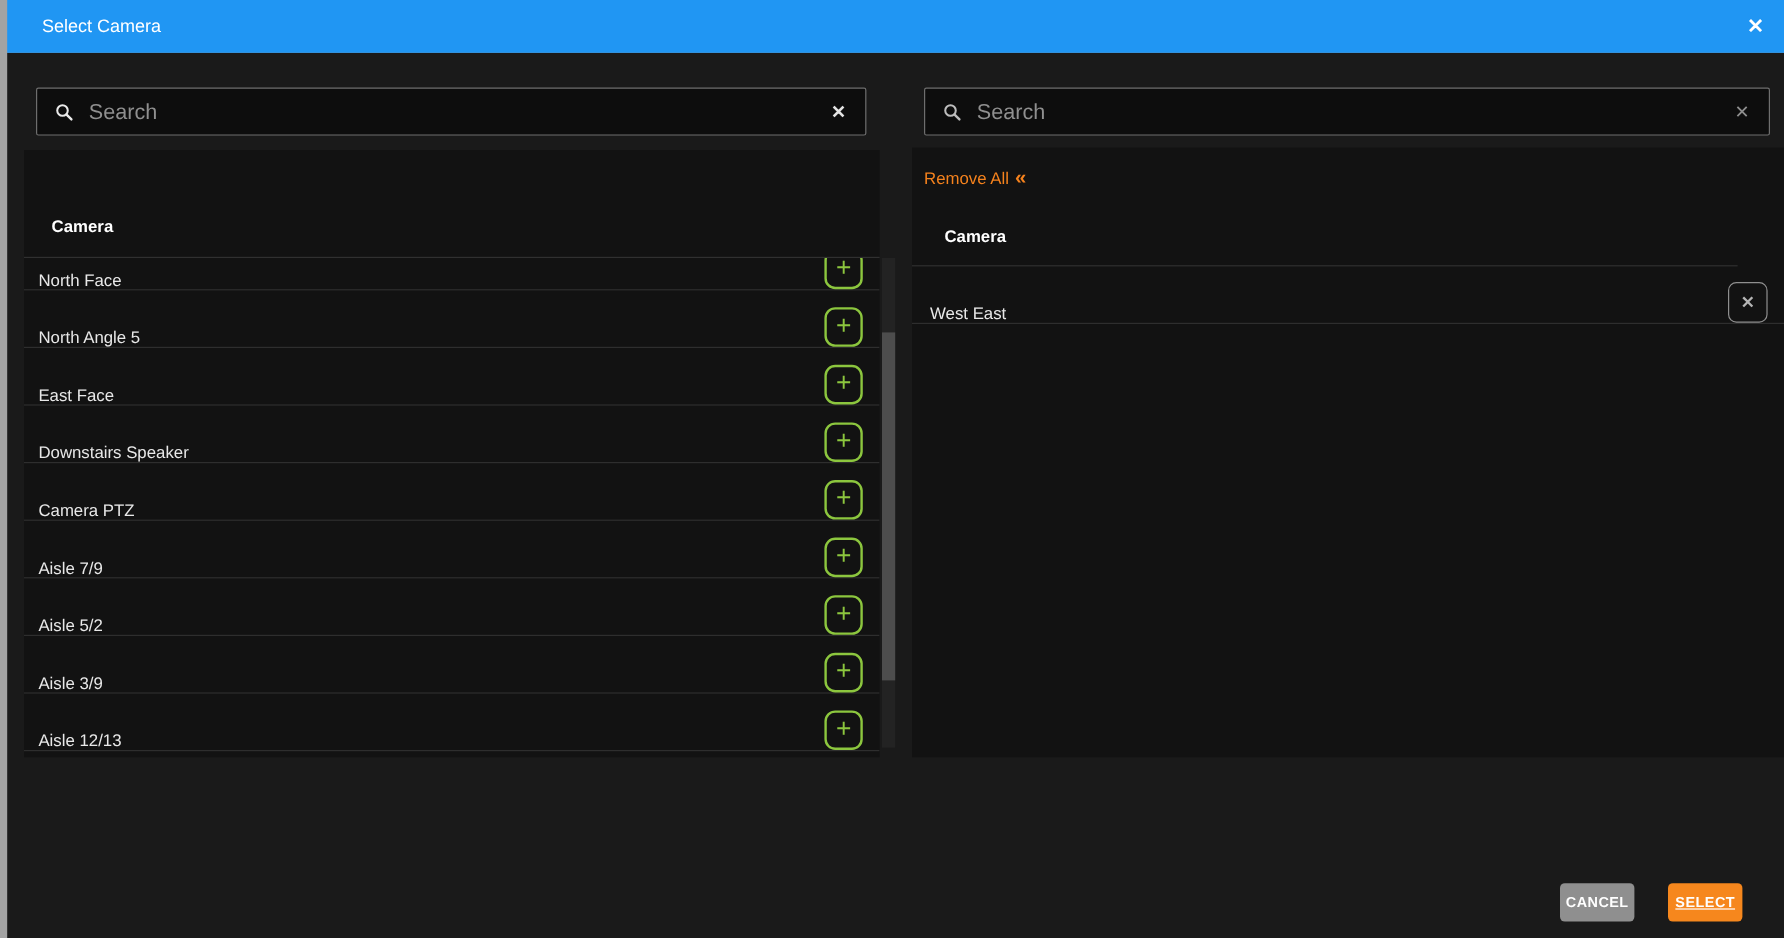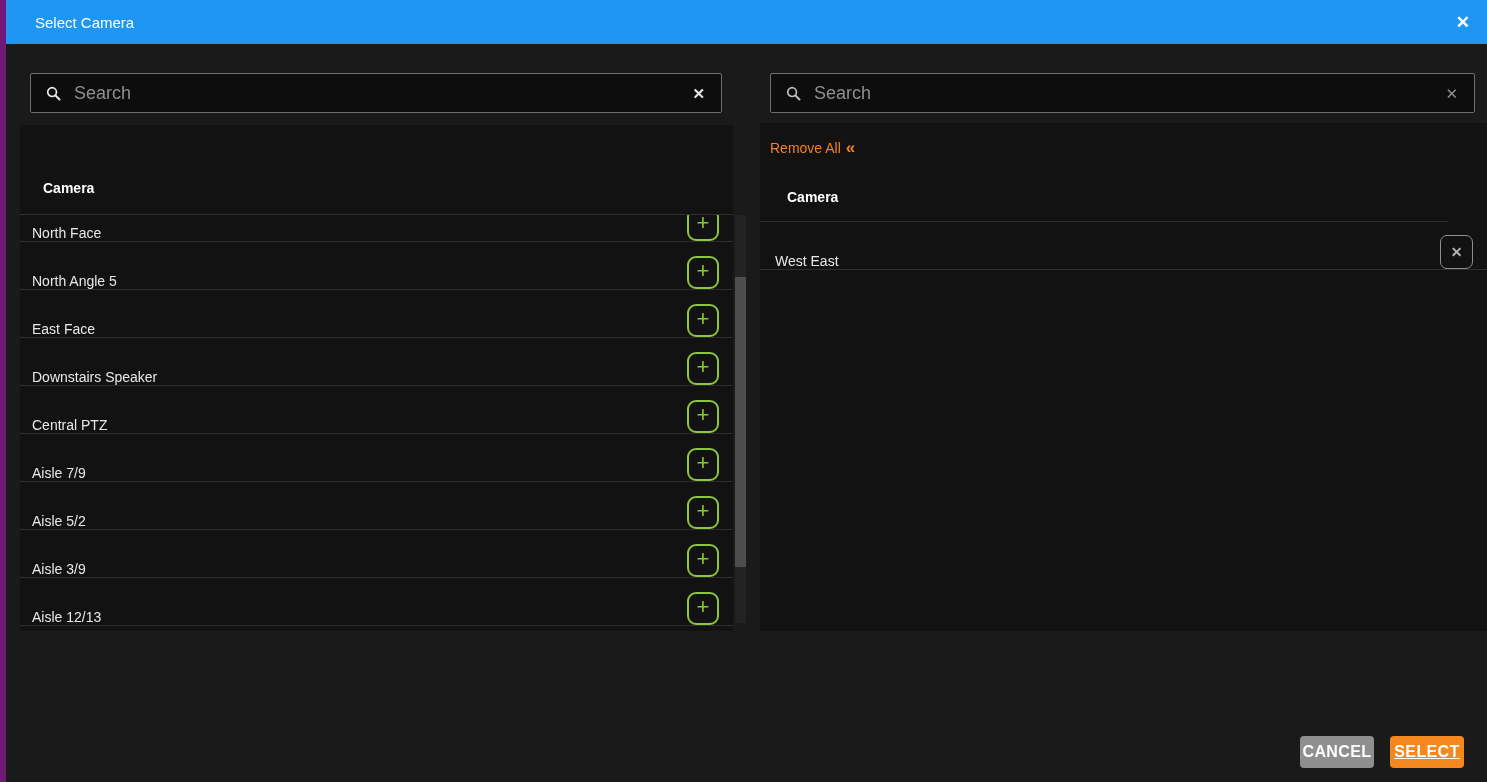--- a/index.html
+++ b/index.html
@@ -1,21 +1,21 @@
 <!DOCTYPE html>
 <html style="--blue: #2096f3; --orange: #f5821d; --btn-orange: #f6871d; --green: #8cc63e;"><head>
 <meta charset="utf-8">
 <style>
   :root{
     --blue:#2096f3; --orange:#f5821d; --btn-orange:#f6871d; --green:#8cc63e;
     --dialog-bg:#1a1a1a; --table-bg:#121212; --divider:#303030;
   }
   *{margin:0;padding:0;box-sizing:border-box;}
   html,body{background:#000;}
-  .page{position:relative;width:1487px;height:782px;background:#701a75;overflow:hidden;
+  .page{position:relative;width:1487px;height:782px;background:#a3a3a3;overflow:hidden;
         font-family:"Liberation Sans",sans-serif;}
   .titlebar{position:absolute;left:6px;top:0;width:1481px;height:44px;background:var(--blue);
             display:flex;align-items:center;}
   .titlebar .title{margin-left:29px;color:#fff;font-size:15px;}
   .close-x{position:absolute;right:17px;top:50%;transform:translateY(-50%);color:#fff;
            font-size:17px;font-weight:700;background:none;border:none;cursor:pointer;line-height:1;
            font-family:inherit;}
   .dialog-bg{position:absolute;left:6px;top:44px;width:1481px;height:738px;background:var(--dialog-bg);}
 
   
@@ -56,22 +56,22 @@
   .remove-all .chev{font-weight:700;font-size:17px;line-height:0.8;}
   .tableR .col{position:absolute;left:27px;top:66px;color:#fff;font-size:14px;font-weight:700;}
   .tableR .head-divider{position:absolute;top:98px;left:0;right:39px;height:1px;background:var(--divider);}
   .listR{position:absolute;top:99px;left:0;right:0;}
   .listR .row{padding:0 14px 0 15px;}
   .remove-btn{margin-left:auto;width:33px;height:34px;border:1px solid #8f8f8f;border-radius:7px;
               color:#b5b5b5;font-size:14px;font-weight:700;display:flex;align-items:center;
               justify-content:center;background:transparent;cursor:pointer;font-family:inherit;}
 
   
-  .btn{position:absolute;top:736px;width:74px;height:32px;border-radius:4px;color:#fff;
-       font-weight:700;font-size:16px;letter-spacing:.4px;display:flex;align-items:center;
+  .btn{position:absolute;top:736px;width:62px;height:32px;border-radius:4px;color:#fff;
+       font-weight:700;font-size:12px;letter-spacing:.4px;display:flex;align-items:center;
        justify-content:center;border:none;cursor:pointer;font-family:inherit;}
   .btn.cancel{left:1300px;background:#8f8f8f;}
   .btn.select{left:1390px;background:var(--btn-orange);text-decoration:underline;}
 </style>
 </head>
 <body>
 
 <div class="page">
 
   <div class="dialog-bg"></div>
@@ -116,21 +116,21 @@
               <span>+</span>
             </button>
         </div>
           <div class="row">
           <span class="lbl">Downstairs Speaker</span>
           <button class="add-btn">
               <span>+</span>
             </button>
         </div>
           <div class="row">
-          <span class="lbl">Central PTZ</span>
+          <span class="lbl">Camera PTZ</span>
           <button class="add-btn">
               <span>+</span>
             </button>
         </div>
           <div class="row">
           <span class="lbl">Aisle 7/9</span>
           <button class="add-btn">
               <span>+</span>
             </button>
         </div>

